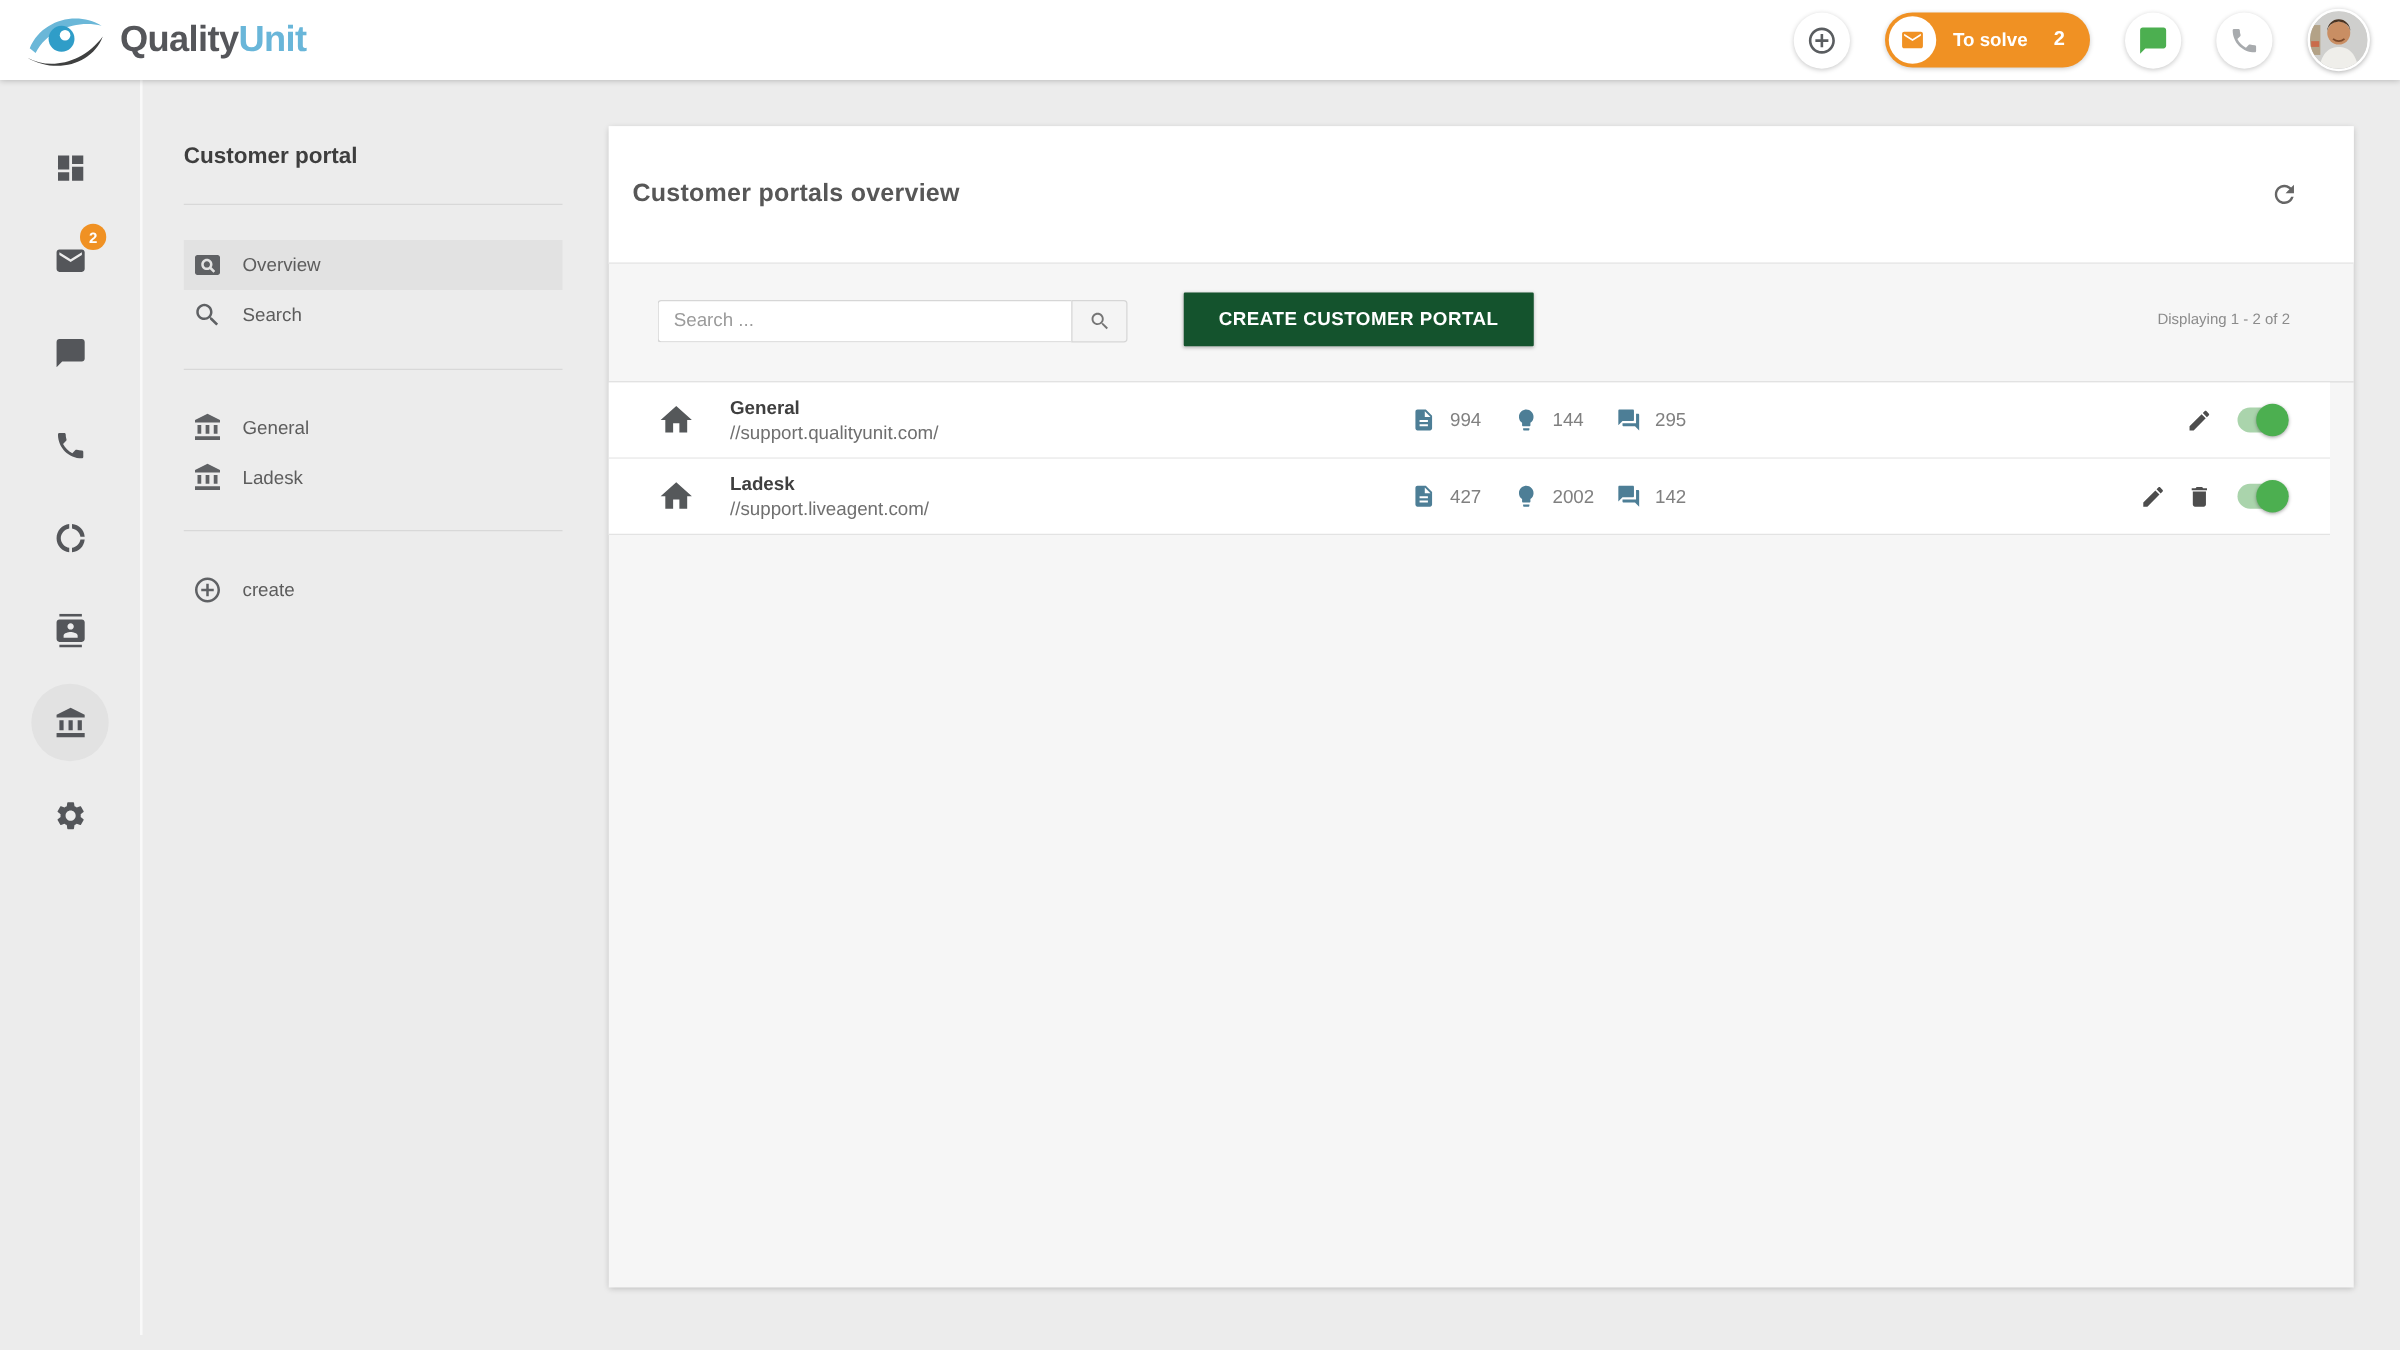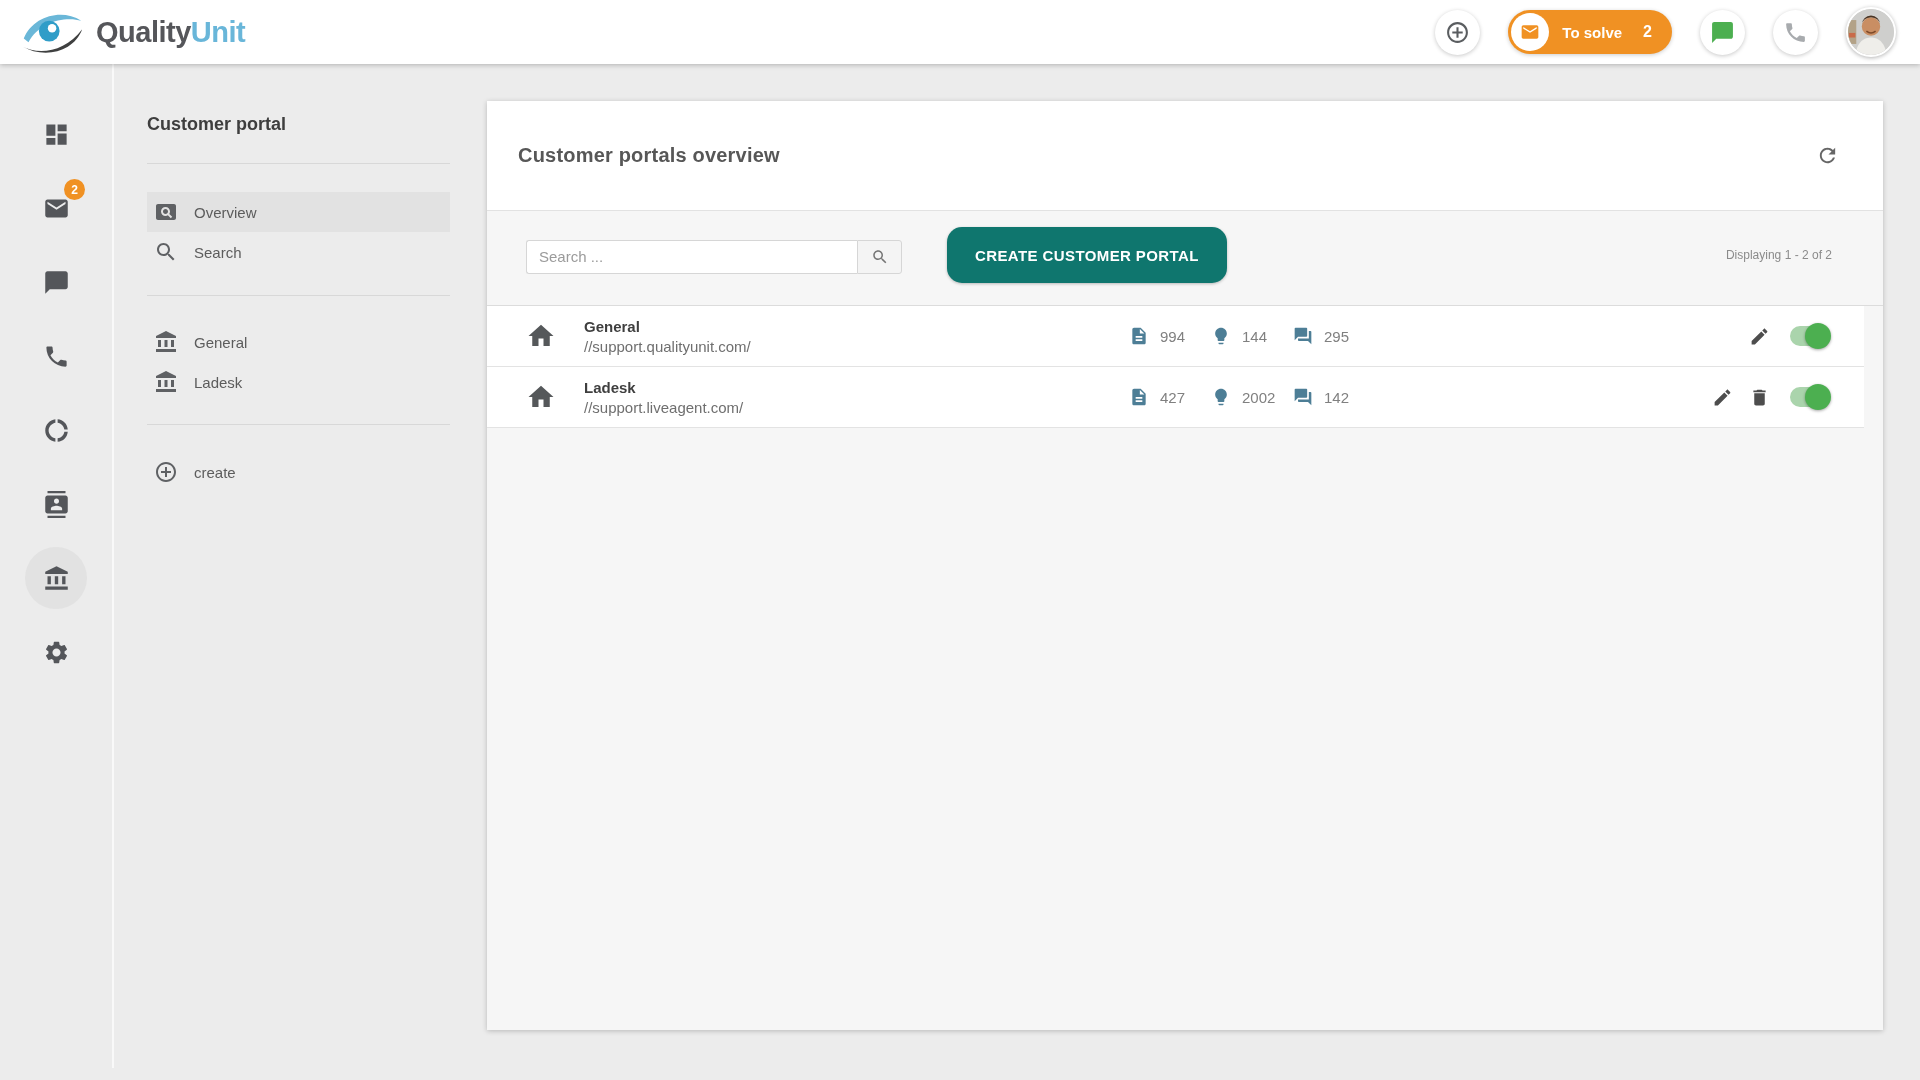--- a/index.html
+++ b/index.html
@@ -83,43 +83,43 @@
   .sm-item.create { margin-top:27px; }
 
   
   .main-area { flex:1; padding:37px 37px 0 13px; }
   .panel {
     height:929px; background:#f6f6f6; box-shadow:0 1px 5px rgba(0,0,0,.22);
     display:flex; flex-direction:column;
   }
   .panel-header {
     height:110px; flex:none; background:#fff; border-bottom:1px solid #e2e2e2;
-    display:flex; align-items:center; justify-content:space-between; padding:0 44px 0 31px;
+    display:flex; align-items:center; justify-content:space-between; padding:0 44px 0 19px;
   }
   .panel-title { font-size:20px; font-weight:bold; color:#575757; letter-spacing:.2px; }
   .refresh-btn { background:none; border:none; color:#666; cursor:pointer; }
   .refresh-btn svg { width:23px; height:23px; }
 
   .toolbar { flex:none; margin:24px 51px 0 39px; height:40px; display:flex; align-items:center;justify-content:space-between; }
   .search-group { display:flex; height:34px; margin-top:3px; }
   .search-input {
     width:331px; height:34px; border:1px solid #d6d6d6; border-right:none;
     border-radius:3px 0 0 3px; background:#fff; padding:0 12px; font-size:15px;
     color:#555; outline:none; font-family:"Liberation Sans", sans-serif;
   }
   .search-input::placeholder { color:#9b9b9b; }
   .search-btn {
     width:45px; height:34px; border:1px solid #d6d6d6; background:#f4f4f4;
     border-radius:0 3px 3px 0; display:flex; align-items:center; justify-content:center;
     color:#757575; cursor:pointer;
   }
   .search-btn svg { width:18px; height:18px; }
   .create-btn {
-    margin-left:45px; height:56px; padding:0 28px; border:none; border-radius:15px;
-    background:#0f766e; color:#fff; font-size:15px; font-weight:bold; letter-spacing:.4px;
+    margin-left:45px; height:43px; padding:0 28px; border:none; border-radius:1px;
+    background:#14532d; color:#fff; font-size:15px; font-weight:bold; letter-spacing:.4px;
     box-shadow:0 1px 3px rgba(0,0,0,.25); cursor:pointer; font-family:"Liberation Sans", sans-serif;
   }
   .toolbar .spacer { flex:1; }
   .displaying { font-size:12px; color:#8b8b8b; }
 
   .rows { margin-top:30px; border-top:1px solid #dcdcdc; }
   .portal-row {
     width:calc(100% - 19px); height:61px; background:#fff; border-bottom:1px solid #e3e3e3;
     display:flex; align-items:center; padding:0 36px 0 39px;
   }

